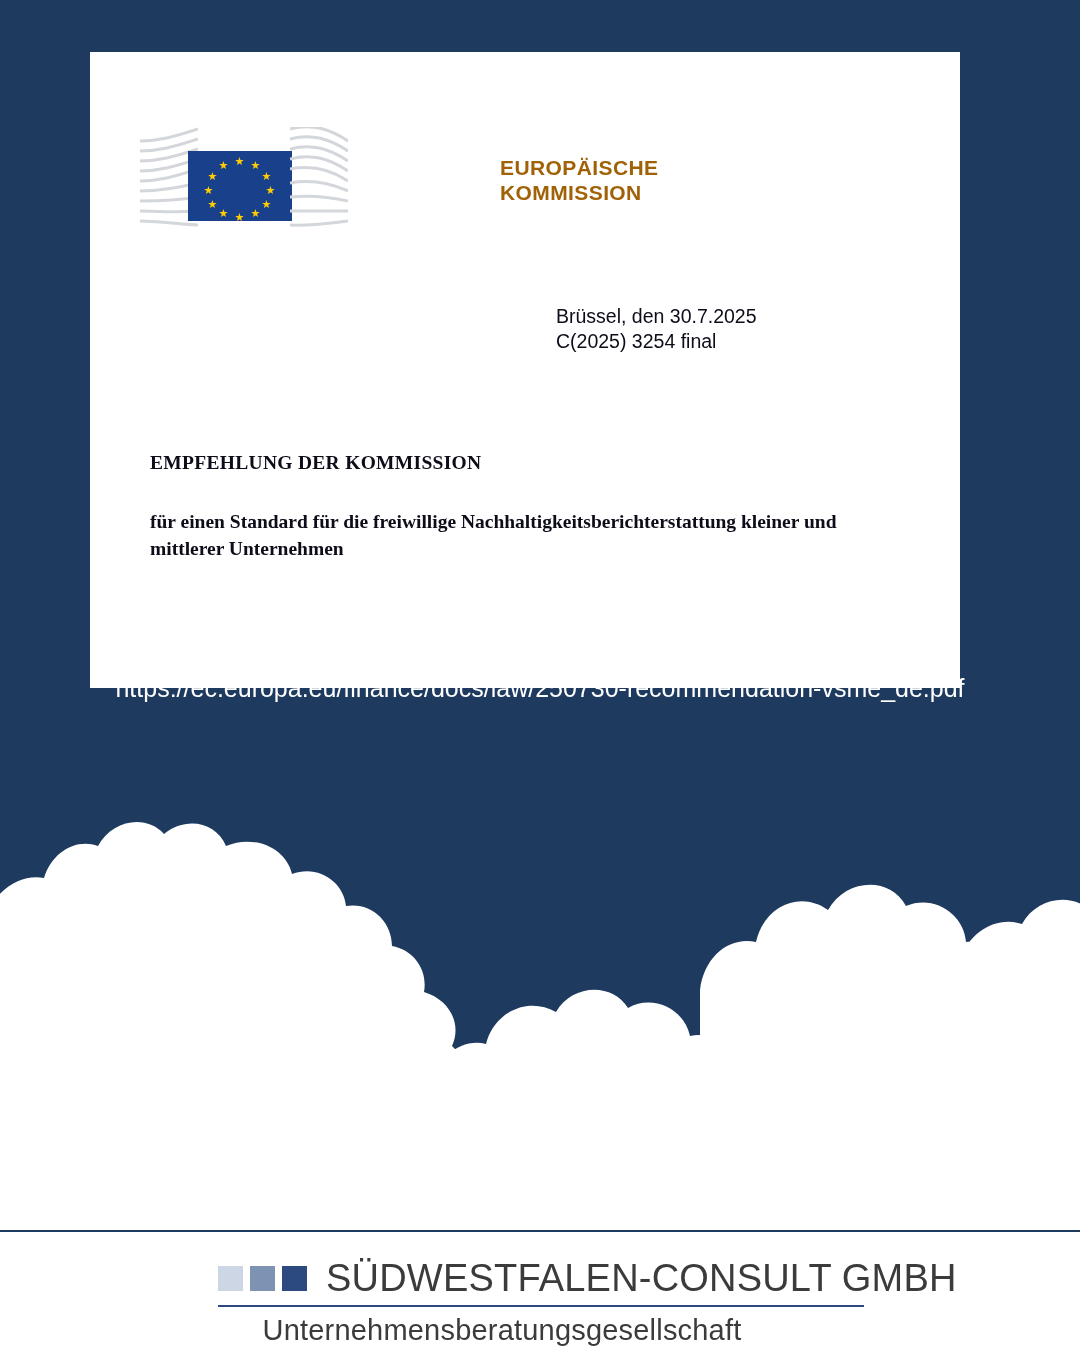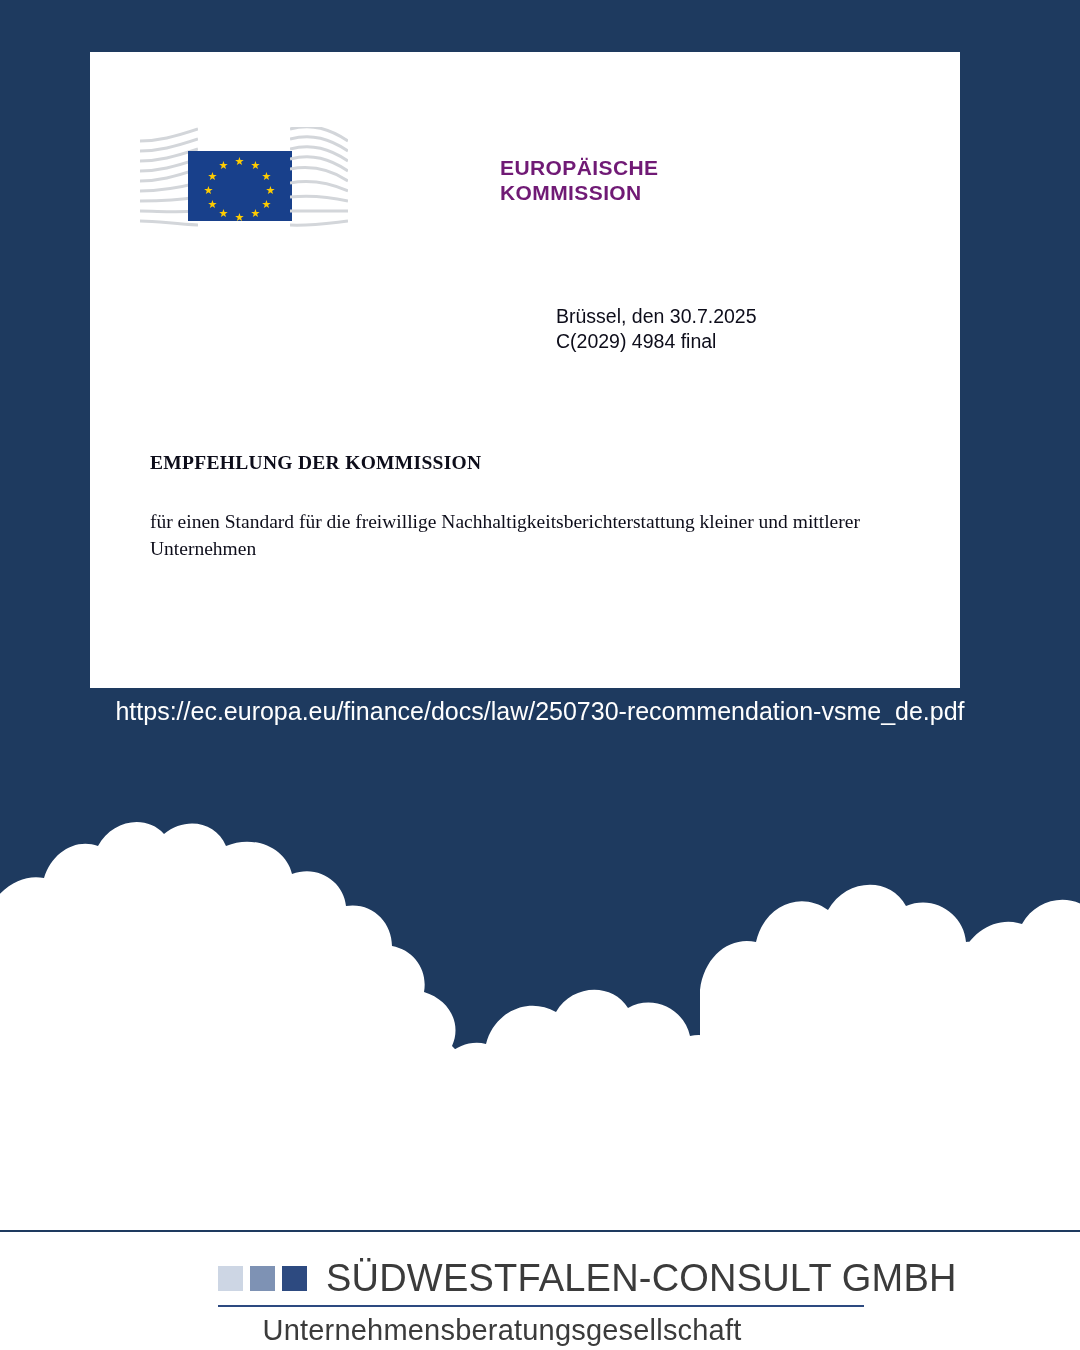--- a/index.html
+++ b/index.html
@@ -60,21 +60,21 @@
     position: absolute;
     color: #ffcc00;
     font-size: 11px;
     line-height: 11px;
     width: 11px;
     height: 11px;
     text-align: center;
   }
   .eu-text {
     margin-left: 145px;
-    color: #701a75;
+    color: #a16207;
     font-size: 21px;
     font-weight: bold;
     letter-spacing: 0.4px;
     line-height: 25px;
   }
 
   
   .dateline {
     position: absolute;
     left: 466px;
@@ -100,30 +100,30 @@
     font-weight: bold;
     letter-spacing: 0.3px;
   }
   .doc-date {
     font-size: 19.5px;
     font-weight: bold;
     margin-top: 33px;
   }
   .doc-subtitle {
     font-size: 19.5px;
-    font-weight: normal;
+    font-weight: bold;
     margin-top: 34px;
     line-height: 27px;
   }
 
   
   .doc-url {
     position: absolute;
     left: 0;
-    top: 697px;
+    top: 674px;
     width: 1080px;
     text-align: center;
     color: #ffffff;
     font-size: 25px;
     font-family: "Liberation Sans", sans-serif;
   }
 
   
   .tree-band {
     position: absolute;
@@ -236,21 +236,21 @@
       </svg>
     </div>
     <div class="eu-text">
       <div>EUROPÄISCHE</div>
       <div>KOMMISSION</div>
     </div>
   </div>
 
   <div class="dateline">
     <div>Brüssel, den 30.7.2025</div>
-    <div>C(2029) 4984 final</div>
+    <div>C(2025) 3254 final</div>
   </div>
 
   <div class="doc-title-block">
     <div class="doc-title">EMPFEHLUNG DER KOMMISSION</div>
     <div class="doc-subtitle">für einen Standard für die freiwillige Nachhaltigkeitsberichterstattung kleiner und mittlerer Unternehmen</div>
   </div>
 </div>
 
 <div class="doc-url">https://ec.europa.eu/finance/docs/law/250730-recommendation-vsme_de.pdf</div>
 

